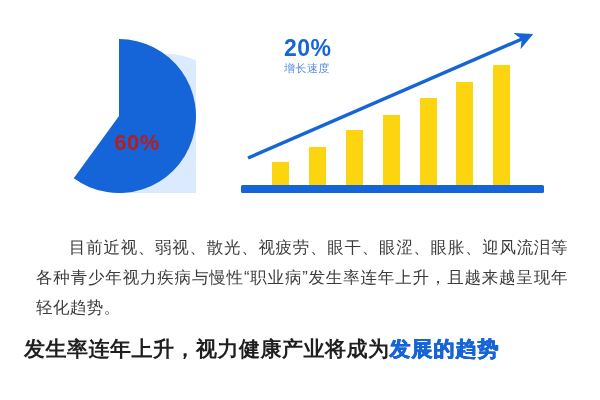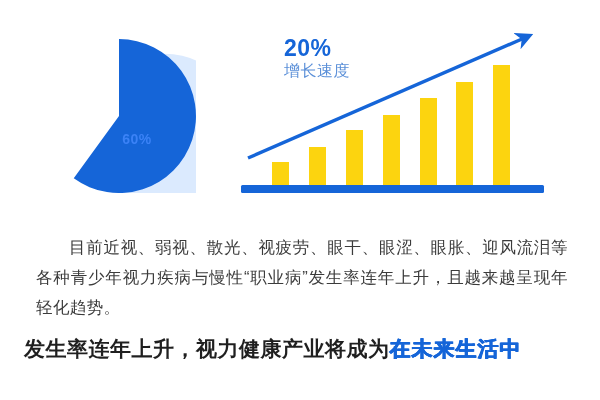--- a/index.html
+++ b/index.html
@@ -38,22 +38,22 @@
     width: 154px;
     height: 154px;
   }
   .pie-svg { display: block; }
   .pie-label {
     position: absolute;
     left: 60px;
     top: 93px;
     width: 70px;
     text-align: center;
-    color: #3b82f6;
-    font-size: 14px;
+    color: #b91c1c;
+    font-size: 22px;
     font-weight: bold;
     letter-spacing: 0.5px;
     line-height: 1;
   }
 
   .bars-wrap {
     position: absolute;
     left: 230px;
     top: 20px;
     width: 330px;
@@ -70,21 +70,21 @@
     line-height: 1.05;
   }
   .growth-pct {
     font-size: 23px;
     font-weight: bold;
     color: #1565d8;
     letter-spacing: 0.5px;
     display: block;
   }
   .growth-sub {
-    font-size: 16px;
+    font-size: 11px;
     color: #5a8fd8;
     display: block;
     margin-top: 3px;
     letter-spacing: 0.5px;
   }
 
   
   .paragraph {
     position: absolute;
     left: 32px;
@@ -165,16 +165,16 @@
       <span class="growth-sub">增长速度</span>
     </div>
 
   </div>
 
   <div class="paragraph">
     <p>目前近视、弱视、散光、视疲劳、眼干、眼涩、眼胀、迎风流泪等各种青少年视力疾病与慢性“职业病”发生率连年上升，且越来越呈现年轻化趋势。</p>
   </div>
 
   <div class="headline">
-    <span>发生率连年上升，视力健康产业将成为</span><span class="accent">在未来生活中</span>
+    <span>发生率连年上升，视力健康产业将成为</span><span class="accent">发展的趋势</span>
   </div>
 
 </div>
 
 </body></html>

